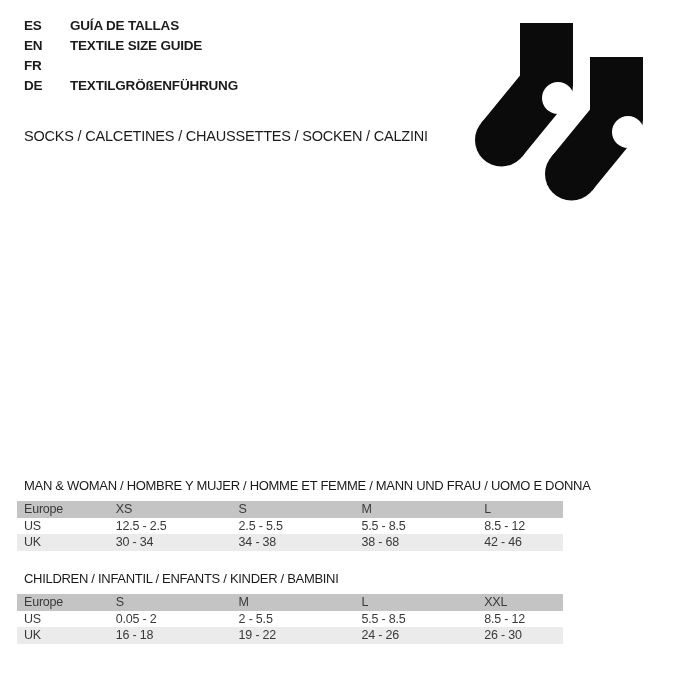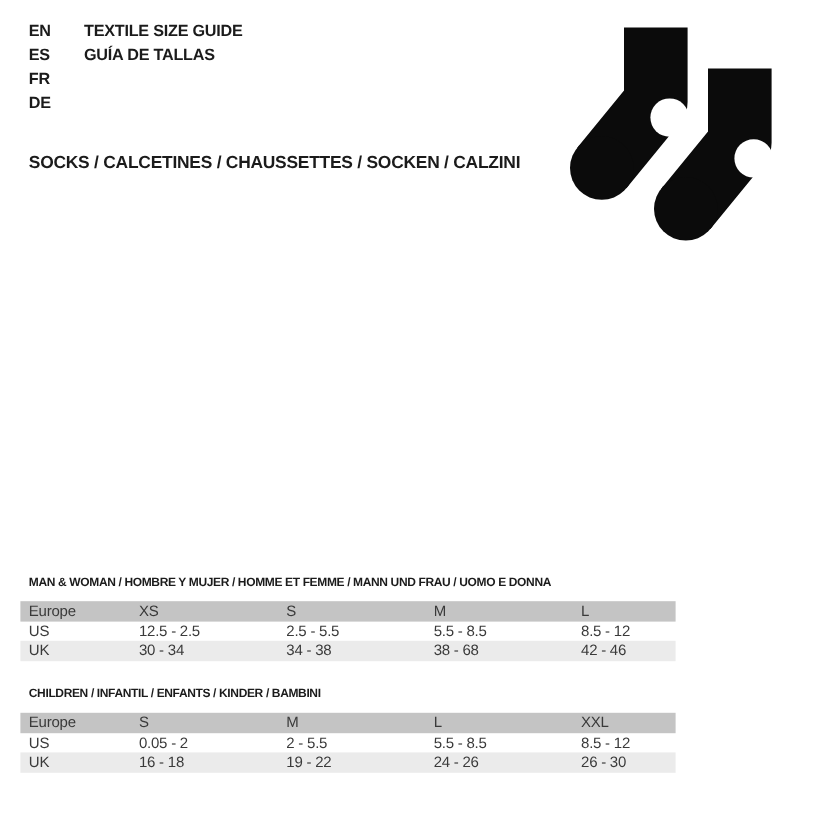--- a/index.html
+++ b/index.html
@@ -18,67 +18,68 @@
   .lang-row { display: flex; height: 19.8px; align-items: center; }
   .lang-code, .lang-label {
     font-size: 13.5px; font-weight: 700; letter-spacing: -0.2px;
     color: var(--title-text, #1b1b1b); white-space: nowrap;
   }
   .lang-code { width: 46px; }
 
   
   .category-line {
     position: absolute; left: 24px; top: 128px;
-    font-size: 14.5px; font-weight: 700; letter-spacing: -0.2px;
+    font-size: 14.5px; font-weight: 400; letter-spacing: -0.2px;
     color: var(--title-text, #1b1b1b); white-space: nowrap;
   }
 
   
   .socks-wrap { position: absolute; left: 470px; top: 14px; width: 190px; height: 196px; }
   .socks-wrap svg { display: block; color: var(--icon, #0b0b0b); }
 
   
   .table-block { position: absolute; left: 17px; width: 546px; }
   .table-block.t1 { top: 479px; }
   .table-block.t2 { top: 572px; }
   .table-title {
     margin-left: 7px; height: 14px; line-height: 14px; margin-bottom: 8px;
-    font-size: 10px; font-weight: 700; letter-spacing: -0.3px;
+    font-size: 13px; font-weight: 400; letter-spacing: -0.3px;
     color: var(--title-text, #1b1b1b); white-space: nowrap;
   }
   .trow {
     display: flex; height: 16.5px; align-items: center;
     font-size: 12.5px; letter-spacing: -0.2px;
     color: var(--cell-text, #3a3a3a);
     gap: 44px;
   }
   .trow.thead { background: var(--header-bg, #c4c4c4); }
   .trow.alt   { background: var(--alt-row-bg, #ebebeb); }
   .c0 { width: 78px; padding-left: 7px; box-sizing: border-box; text-align: left; }
   .c  { width: 117px; text-align: left; }
 </style>
 </head>
 <body>
 
 <div class="canvas">
 
   <div class="lang-list">
     <div class="lang-row">
+      <span class="lang-code">ES</span>
+      <span class="lang-label">GUÍA DE TALLAS</span>
+    </div>
+    <div class="lang-row">
       <span class="lang-code">EN</span>
       <span class="lang-label">TEXTILE SIZE GUIDE</span>
-    </div>
-    <div class="lang-row">
-      <span class="lang-code">ES</span>
-      <span class="lang-label">GUÍA DE TALLAS</span>
     </div>
     <div class="lang-row">
       <span class="lang-code">FR</span>
     </div>
     <div class="lang-row">
       <span class="lang-code">DE</span>
+      <span class="lang-label">TEXTILGRÖßENFÜHRUNG</span>
     </div>
   </div>
 
   <div class="category-line">SOCKS / CALCETINES / CHAUSSETTES / SOCKEN / CALZINI</div>
 
   <div class="socks-wrap">
     <svg width="190" height="196" viewBox="0 0 190 196" xmlns="http://www.w3.org/2000/svg">
 
       <g>
         <path d="M76.5 9 L76.5 71 L31.5 126" stroke="currentColor" stroke-width="53" fill="none" stroke-linejoin="round" stroke-linecap="butt"></path>

